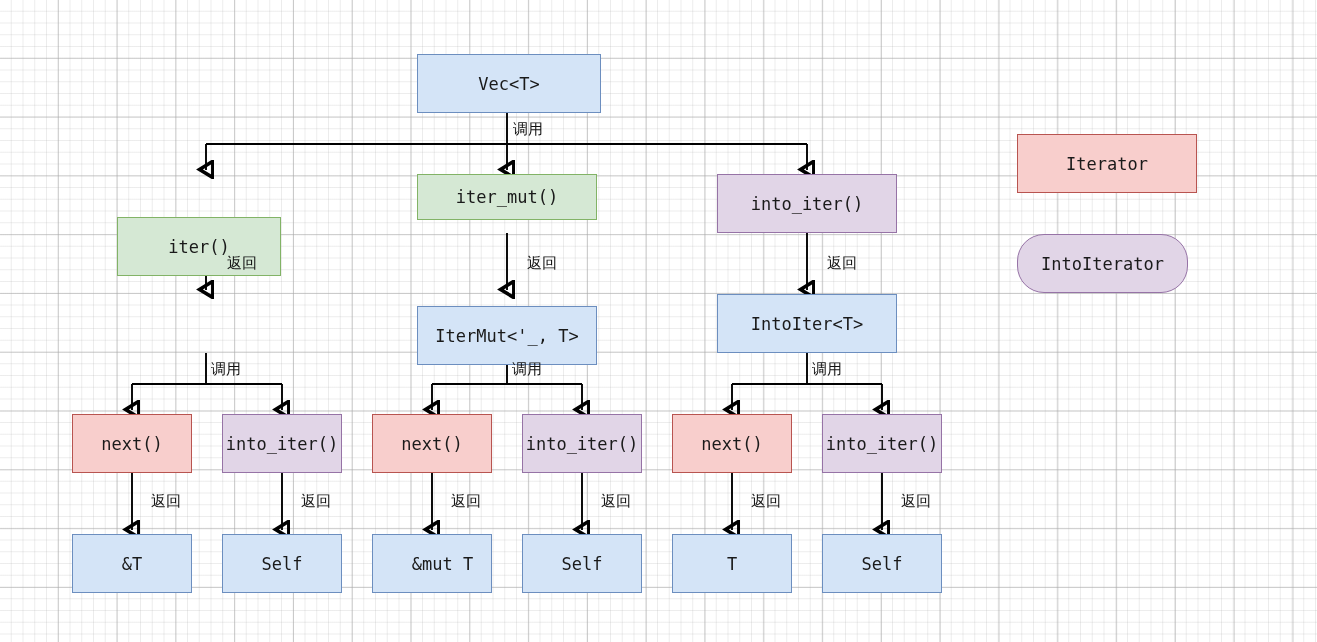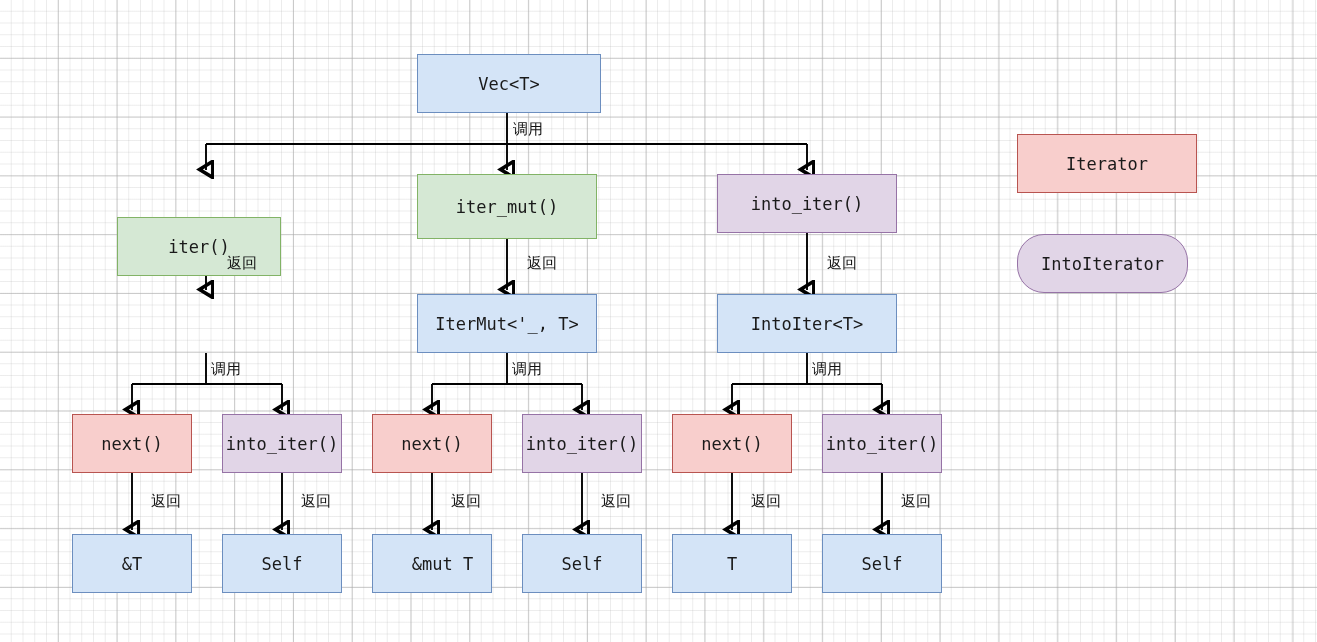--- a/index.html
+++ b/index.html
@@ -115,28 +115,28 @@
     <line x1="882" y1="473" x2="882" y2="530" marker-end="url(#arrow)"></line>
   </svg>
 
   <div class="node n-blue" style="left:417px; top:54px; width:184px; height:59px;">
     <span>Vec&lt;T&gt;</span>
   </div>
 
   <div class="node n-green" style="left:117px; top:174px; width:164px; height:59px;margin-top:43px;">
     <span>iter()</span>
   </div>
-  <div class="node n-green" style="left:417px; top:174px; width:180px; height:65px;">
+  <div class="node n-green" style="left:417px; top:174px; width:180px; height:46px;">
     <span>iter_mut()</span>
   </div>
   <div class="node n-purple" style="left:717px; top:174px; width:180px; height:59px;">
     <span>into_iter()</span>
   </div>
 
-  <div class="node n-blue" style="left:417px; top:294px; width:180px; height:59px;">
+  <div class="node n-blue" style="left:417px; top:306px; width:180px; height:59px;">
     <span>IterMut&lt;'_, T&gt;</span>
   </div>
   <div class="node n-blue" style="left:717px; top:294px; width:180px; height:59px;">
     <span>IntoIter&lt;T&gt;</span>
   </div>
 
   <div class="node n-red" style="left:72px; top:414px; width:120px; height:59px;">
     <span>next()</span>
   </div>
   <div class="node n-purple" style="left:222px; top:414px; width:120px; height:59px;">

